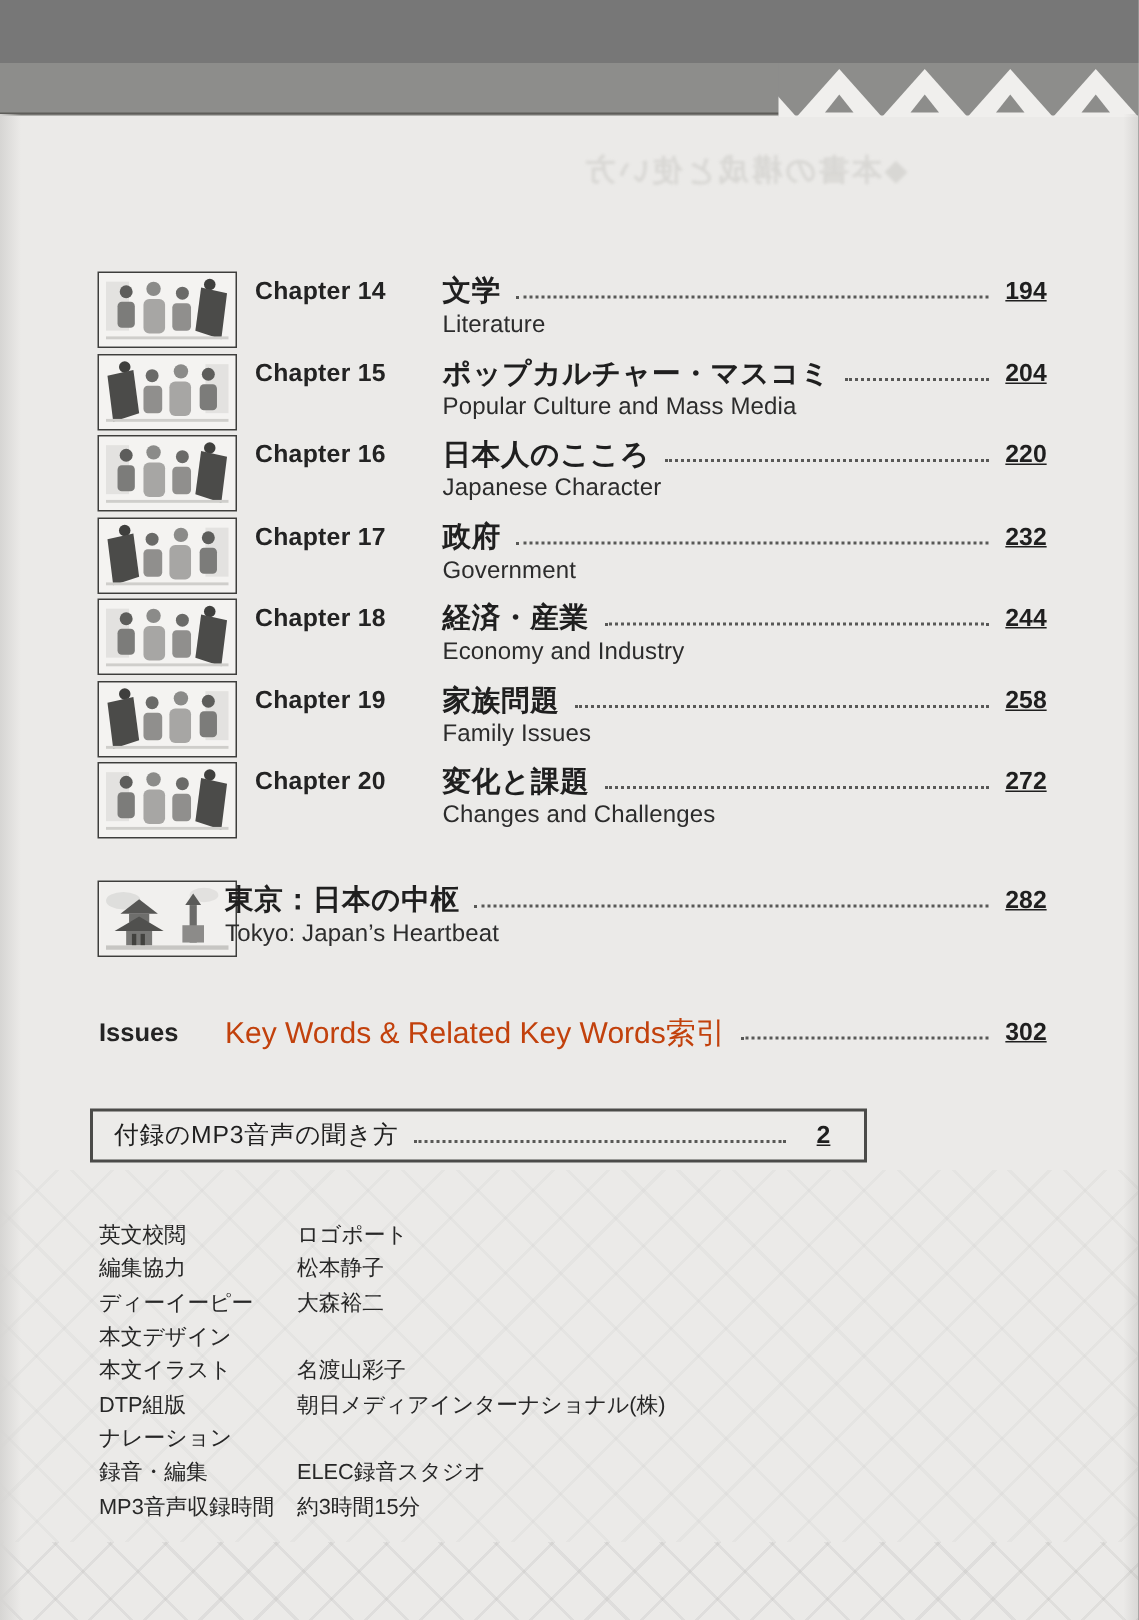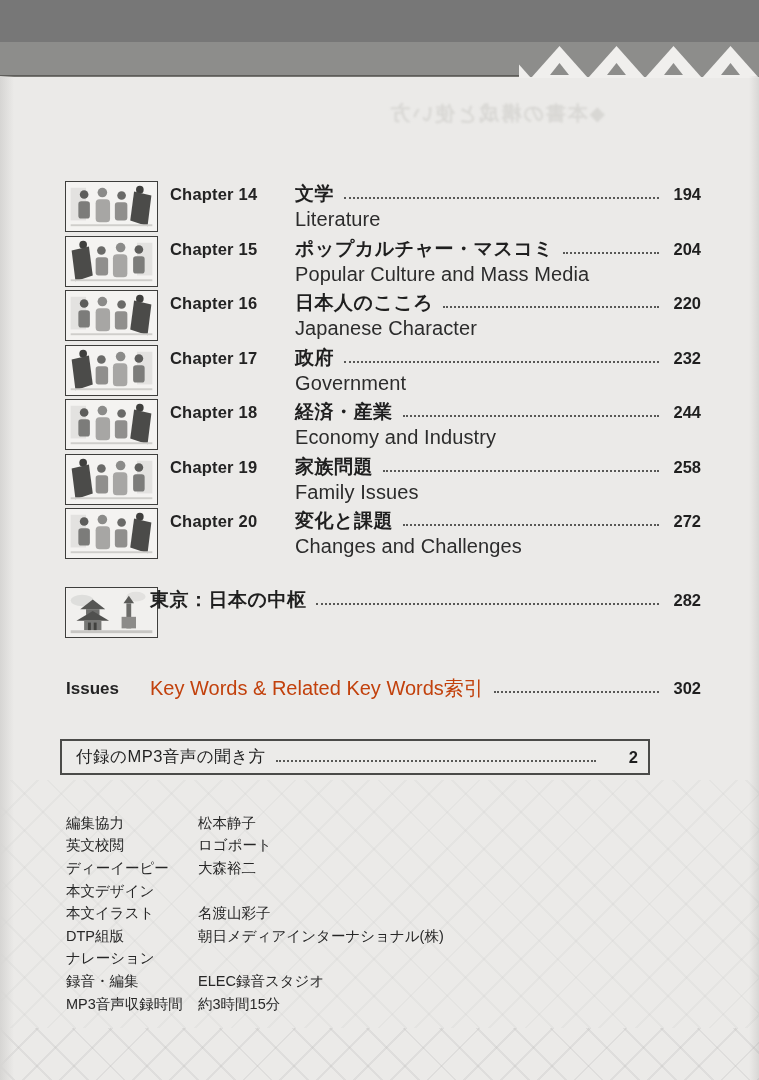--- a/index.html
+++ b/index.html
@@ -37,30 +37,30 @@
   .thumb{position:absolute;left:0;top:0;width:93px;height:51px;box-sizing:border-box;
     border:1px solid #3e3e3c;background:#f4f3f1;overflow:hidden;}
   .thumb svg{display:block;width:100%;height:100%;}
   .flip .thumb svg{transform:scaleX(-1);}
   .chap{position:absolute;left:105px;top:4px;font-weight:bold;font-size:16.5px;color:#232323;letter-spacing:.2px;}
   .tblock{position:absolute;left:230px;right:0;top:0;}
   .tblock.wide{left:85px;}
   .tline{display:flex;align-items:center;height:26px;}
   .jp{font-size:19px;font-weight:bold;color:#1f1f1f;white-space:nowrap;letter-spacing:.5px;}
   .leader{flex:1;border-bottom:2px dotted #585856;height:2px;margin:6px 8px 0 10px;}
-  .pg{font-size:16.5px;font-weight:bold;color:#1f1f1f;min-width:34px;text-align:right;}
-  .en{font-size:20px;font-weight:normal;color:#2c2c2c;margin-top:1px;letter-spacing:.1px;}
+  .pg{font-size:16.5px;font-weight:bold;color:#1f1f1f;min-width:34px;text-align:center;text-decoration:underline;}
+  .en{font-size:16px;font-weight:normal;color:#2c2c2c;margin-top:1px;letter-spacing:.1px;}
   
   .index-row{position:absolute;left:66px;top:630px;width:635px;height:32px;}
   .index-label{position:absolute;left:0;top:7px;font-weight:bold;font-size:17px;}
   .index-row .tblock{left:84px;top:0;}
   .index-row .tline{height:32px;}
   .index-title{font-size:20px;color:#c2410c;white-space:nowrap;}
   
-  .mp3-box{position:absolute;left:60px;top:697px;width:590px;height:36px;box-sizing:border-box;
+  .mp3-box{position:absolute;left:60px;top:697px;width:518px;height:36px;box-sizing:border-box;
     border:2px solid #4b4b49;display:flex;align-items:center;padding:0 10px 0 14px;background:rgba(255,255,255,.06);}
   .mp3-box .jp{font-size:16.5px;font-weight:normal;}
   
   .credits{position:absolute;left:66px;top:770px;width:620px;font-size:14.5px;color:#262626;}
   .credit-row{display:flex;align-items:center;height:22.6px;}
   .credit-label{width:132px;white-space:nowrap;}
   .credit-value{flex:1;white-space:nowrap;}
 </style>
 </head>
 <body>
@@ -246,20 +246,21 @@
         <svg viewBox="0 0 93 51">
           <use href="#ill-tokyo"></use>
         </svg>
       </div>
     <div class="tblock wide">
       <div class="tline">
         <span class="jp">東京：日本の中枢</span>
         <span class="leader"></span>
         <span class="pg">282</span>
       </div>
+      <div class="en">Tokyo: Japan’s Heartbeat</div>
     </div>
   </div>
 
   <div class="index-row">
     <div class="index-label">Issues</div>
     <div class="tblock">
       <div class="tline">
         <span class="index-title">Key Words &amp; Related Key Words索引</span>
         <span class="leader"></span>
         <span class="pg">302</span>
@@ -268,26 +269,26 @@
   </div>
 
   <div class="mp3-box">
     <span class="jp">付録のMP3音声の聞き方</span>
     <span class="leader"></span>
     <span class="pg">2</span>
   </div>
 
   <div class="credits">
     <div class="credit-row">
+      <span class="credit-label">英文校閲</span>
+      <span class="credit-value">ロゴポート</span>
+    </div>
+    <div class="credit-row">
       <span class="credit-label">編集協力</span>
       <span class="credit-value">松本静子</span>
-    </div>
-    <div class="credit-row">
-      <span class="credit-label">英文校閲</span>
-      <span class="credit-value">ロゴポート</span>
     </div>
     <div class="credit-row">
       <span class="credit-label">ディーイーピー</span>
       <span class="credit-value">大森裕二</span>
     </div>
     <div class="credit-row">
       <span class="credit-label">本文デザイン</span>
     </div>
     <div class="credit-row">
       <span class="credit-label">本文イラスト</span>

